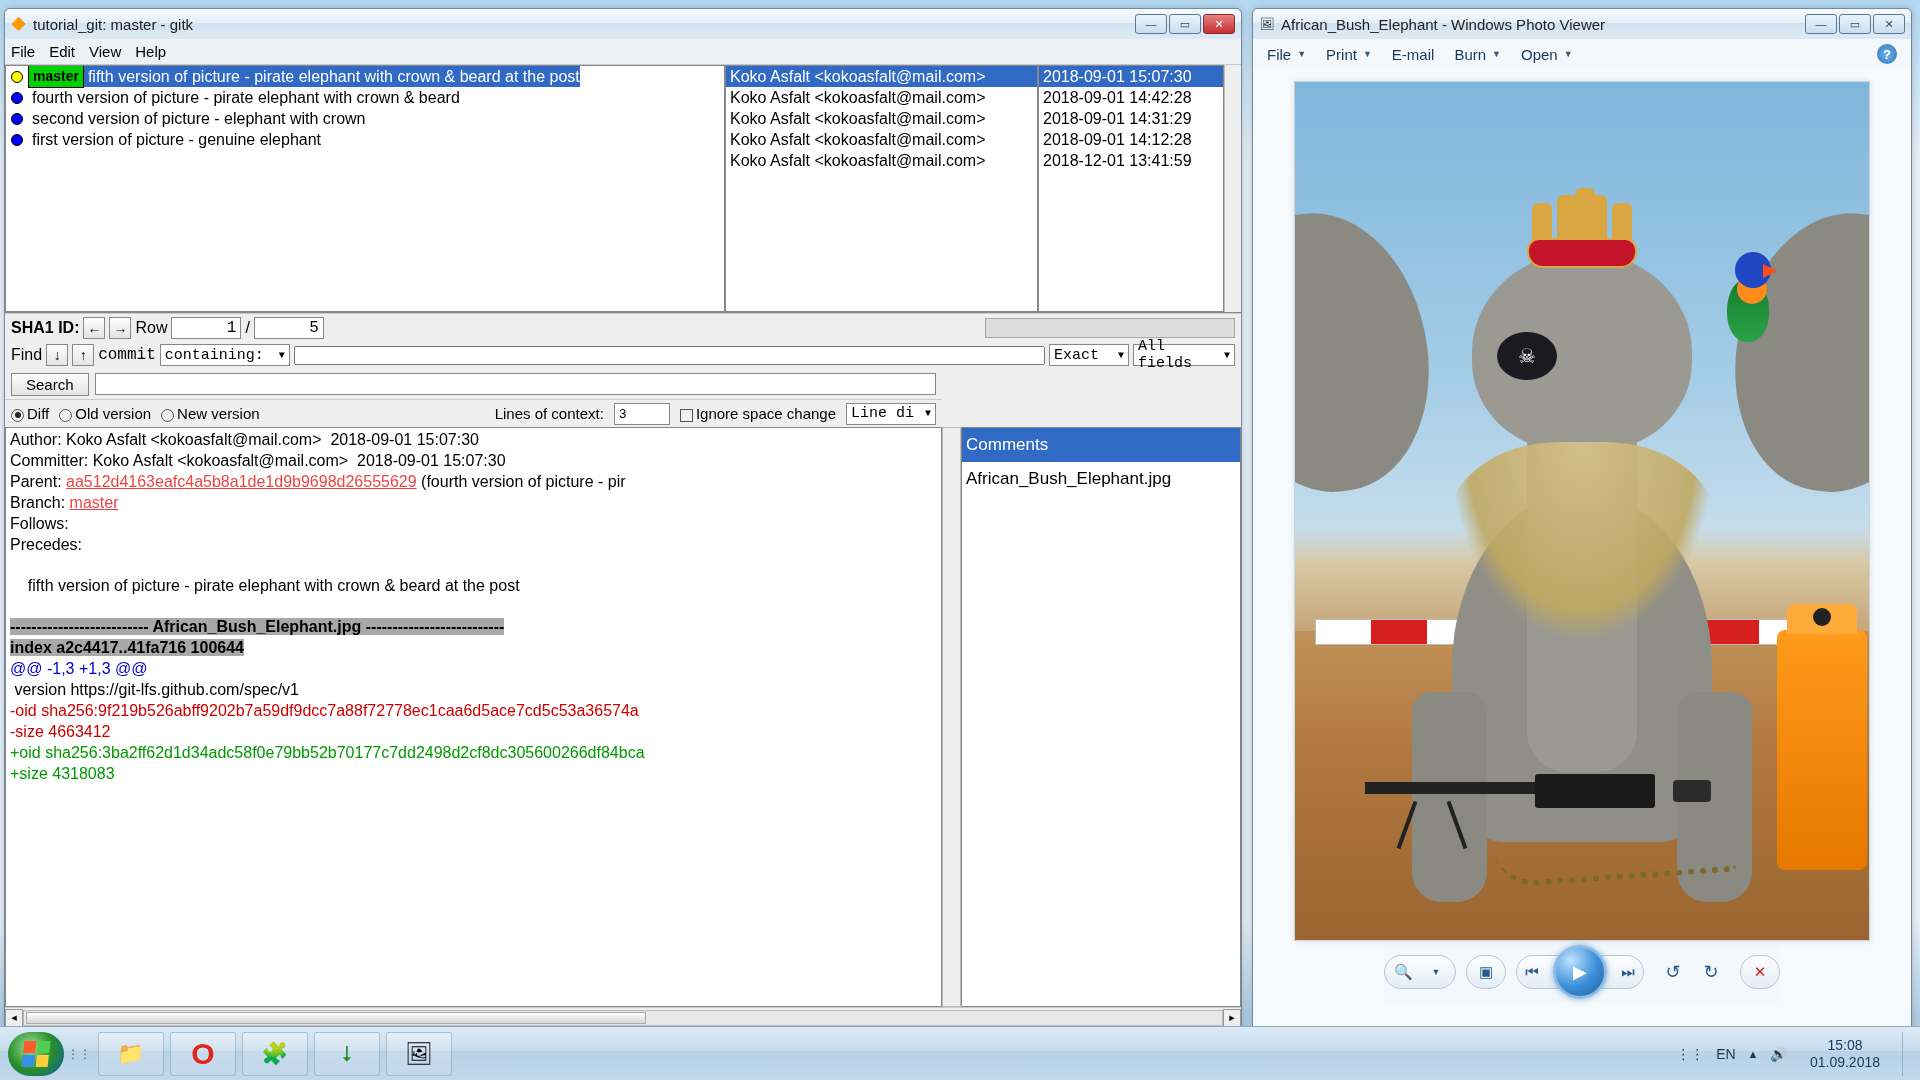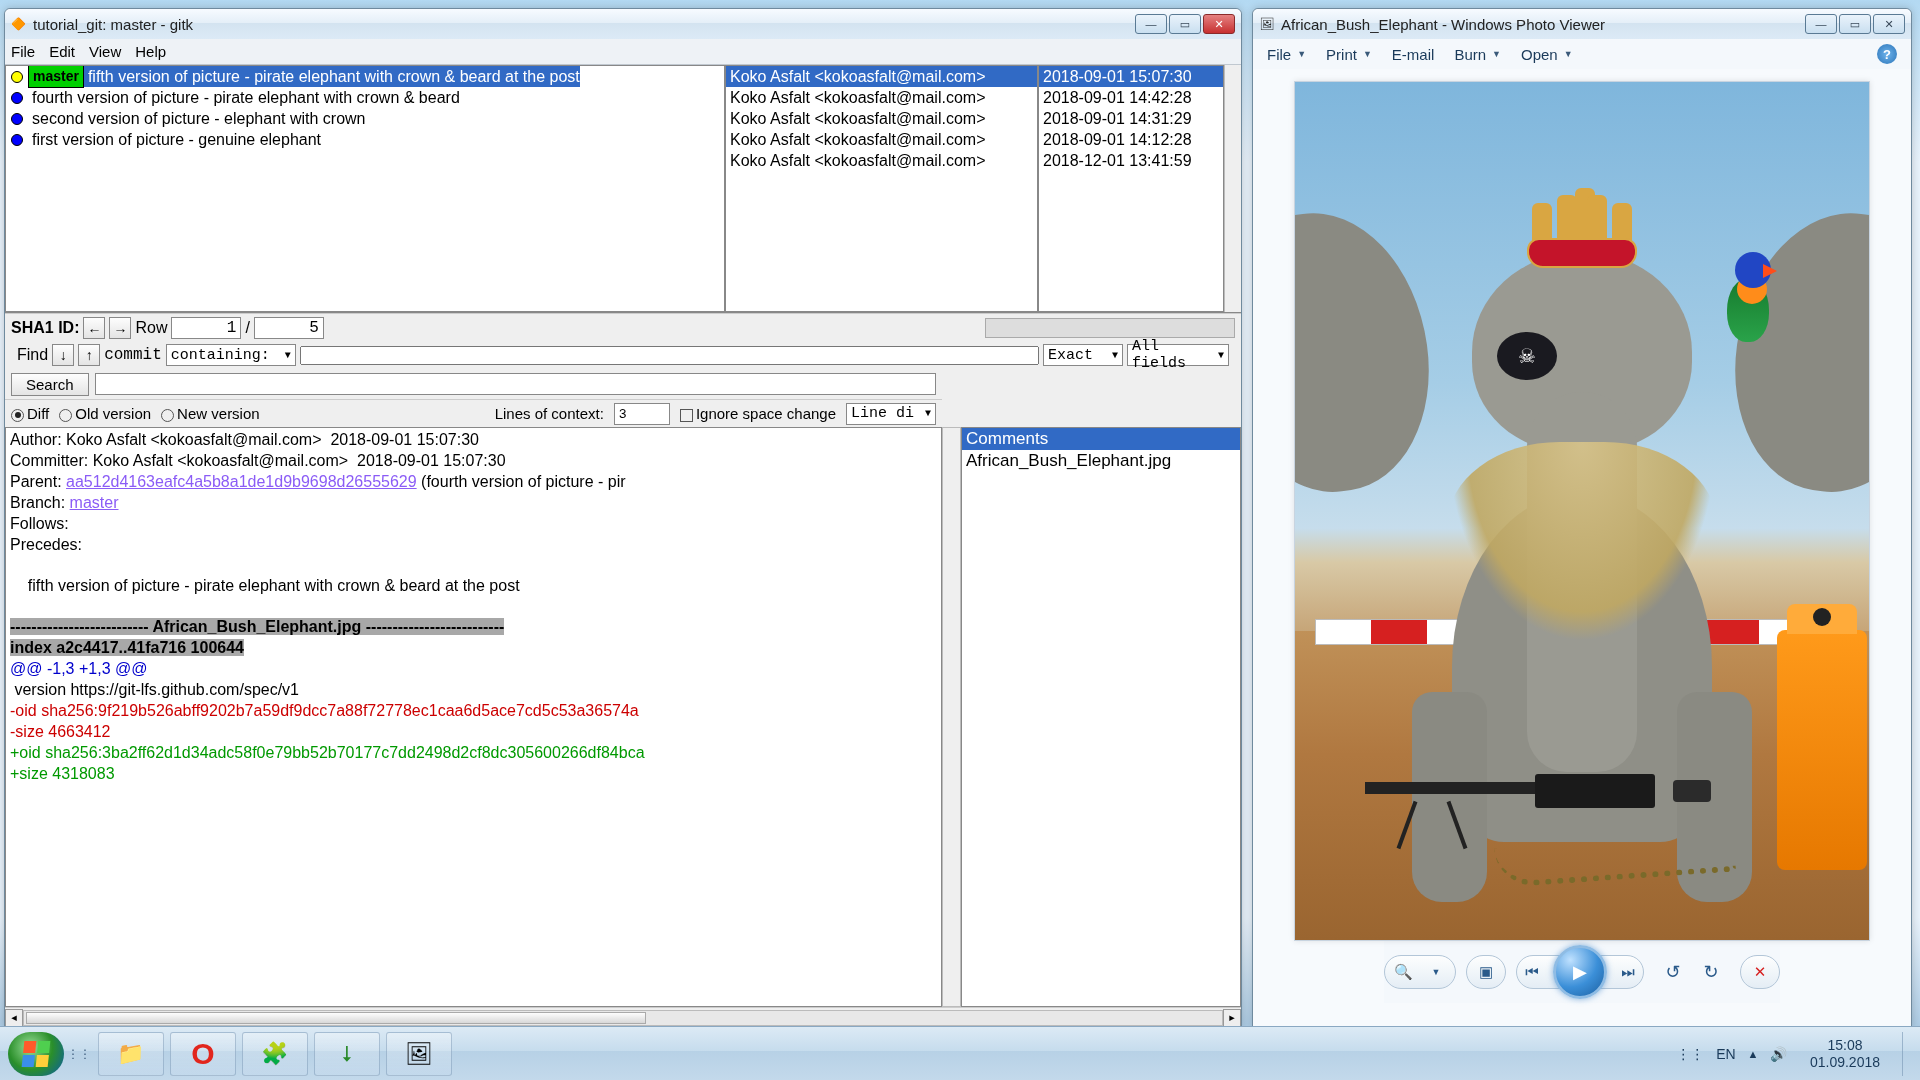--- a/index.html
+++ b/index.html
@@ -33,44 +33,44 @@
 .graphcol{width:22px;display:flex;flex-direction:column;align-items:center;position:relative;flex-shrink:0;}
 .msgrow{display:flex;align-items:center;height:21px;}
 .msgrow .msgtext{padding-left:4px;}
 .msgrow.sel .msgtext{background:#316ac5;color:#fff;}
 .msgrow.sel .branchlabel{color:#000;}
 
 
 .sharow{height:28px;display:flex;align-items:center;gap:4px;padding:0 6px;background:#efefef;border-top:1px solid #ccc;font-size:16px;}
 .sharow input[type=text]{font-family:"Courier New",monospace;font-size:16px;background:#fff;border:1px solid #888;height:22px;padding:0 4px;}
 .navbtn{width:22px;height:22px;border:1px solid #888;background:linear-gradient(#fdfdfd,#e4e4e4);display:inline-flex;align-items:center;justify-content:center;font-size:14px;}
-.findrow{height:28px;display:flex;align-items:center;gap:4px;padding:0 12px;background:#efefef;font-size:16px;}
+.findrow{height:28px;display:flex;align-items:center;gap:4px;padding:0 6px;background:#efefef;font-size:16px;}
 .select{border:1px solid #888;background:#fff;height:22px;padding:0 18px 0 4px;font-family:"Courier New",monospace;font-size:15px;position:relative;display:inline-flex;align-items:center;}
 .select::after{content:"▼";position:absolute;right:4px;font-size:10px;}
 
 
 .srow{height:30px;display:flex;align-items:center;padding:4px 6px;background:#efefef;}
 .sbtn{padding:2px 14px;border:1px solid #888;background:linear-gradient(#fdfdfd,#e4e4e4);font-size:15px;}
 
 
 .difftool{height:28px;display:flex;align-items:center;gap:10px;padding:0 6px;background:#efefef;font-size:15px;border-top:1px solid #ccc;}
 .radio{width:13px;height:13px;border:1px solid #555;border-radius:50%;display:inline-flex;align-items:center;justify-content:center;margin-right:3px;vertical-align:middle;}
 .radio.on::after{content:"";width:6px;height:6px;background:#222;border-radius:50%;}
 .chk{width:13px;height:13px;border:1px solid #555;display:inline-block;margin-right:3px;vertical-align:middle;}
 
 
 .lower{flex:1;display:flex;overflow:hidden;}
 .diffpane{flex:0 0 937px;background:#fff;border:1px solid #888;font-family:"Courier New",monospace;font-size:16px;line-height:20px;overflow:hidden;white-space:pre;padding:2px 4px;position:relative;}
 .diffpane .hdr{background:#a8a8a8;font-weight:bold;}
 .diffpane .hunk{color:#0000cc;}
 .diffpane .del{color:#cc0000;}
 .diffpane .add{color:#009900;}
-.diffpane a{color:#8b5cf6;text-decoration:underline;}
+.diffpane a{color:#ef4444;text-decoration:underline;}
 .filepane{flex:1;background:#fff;border:1px solid #888;font-size:17px;}
-.filepane .frow{padding:1px 4px;}
+.filepane .frow{padding:7px 4px;}
 .filepane .frow.sel{background:#316ac5;color:#fff;}
 .pt-row{height:26px;display:flex;align-items:center;gap:12px;padding:0 8px;background:#efefef;font-size:16px;}
 
 .hscroll{height:20px;background:#efefef;border-top:1px solid #ccc;display:flex;align-items:center;}
 .hscroll .tr{flex:1;height:16px;background:#e8e8e8;border:1px solid #bbb;position:relative;}
 .hscroll .btn{width:18px;height:18px;border:1px solid #999;background:#eee;display:flex;align-items:center;justify-content:center;font-size:11px;}
 
 
 #photo { left:1252px; top:8px; width:660px; height:1020px; }
 #photo .pvmenu{height:30px;display:flex;align-items:center;gap:20px;padding:0 14px;background:#f4f8fc;font-size:15px;color:#1a3a5a;}

